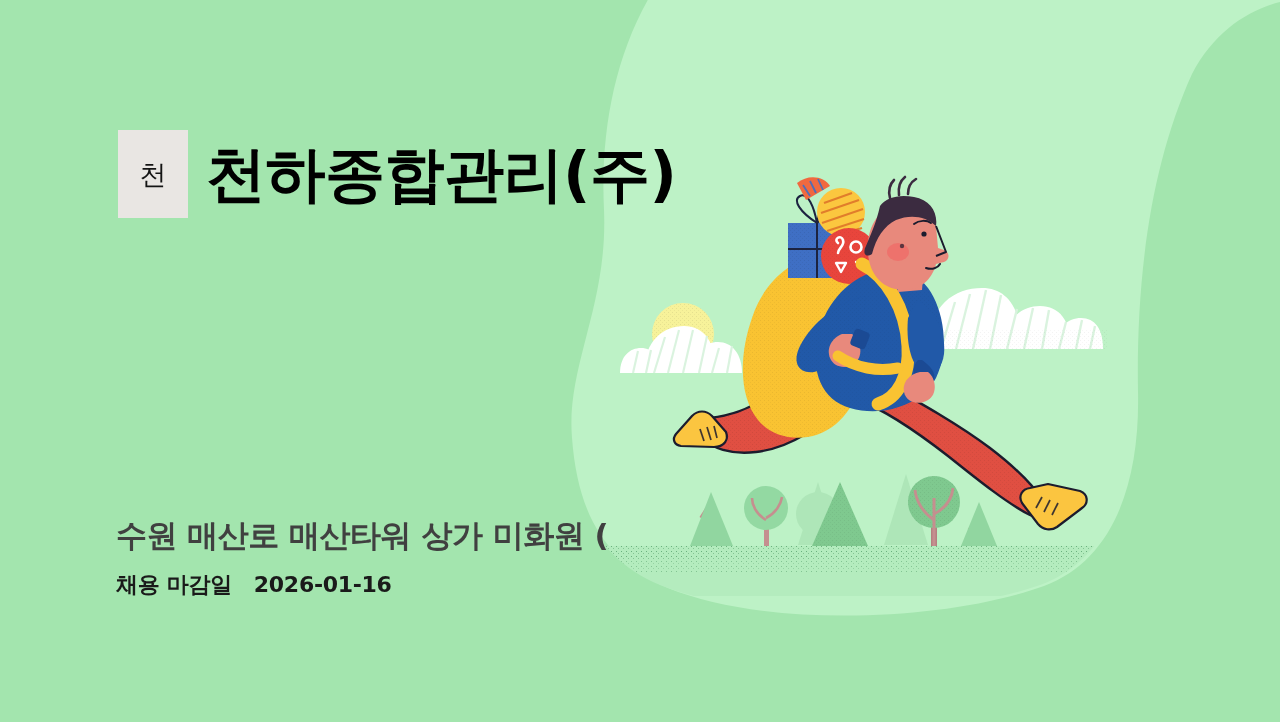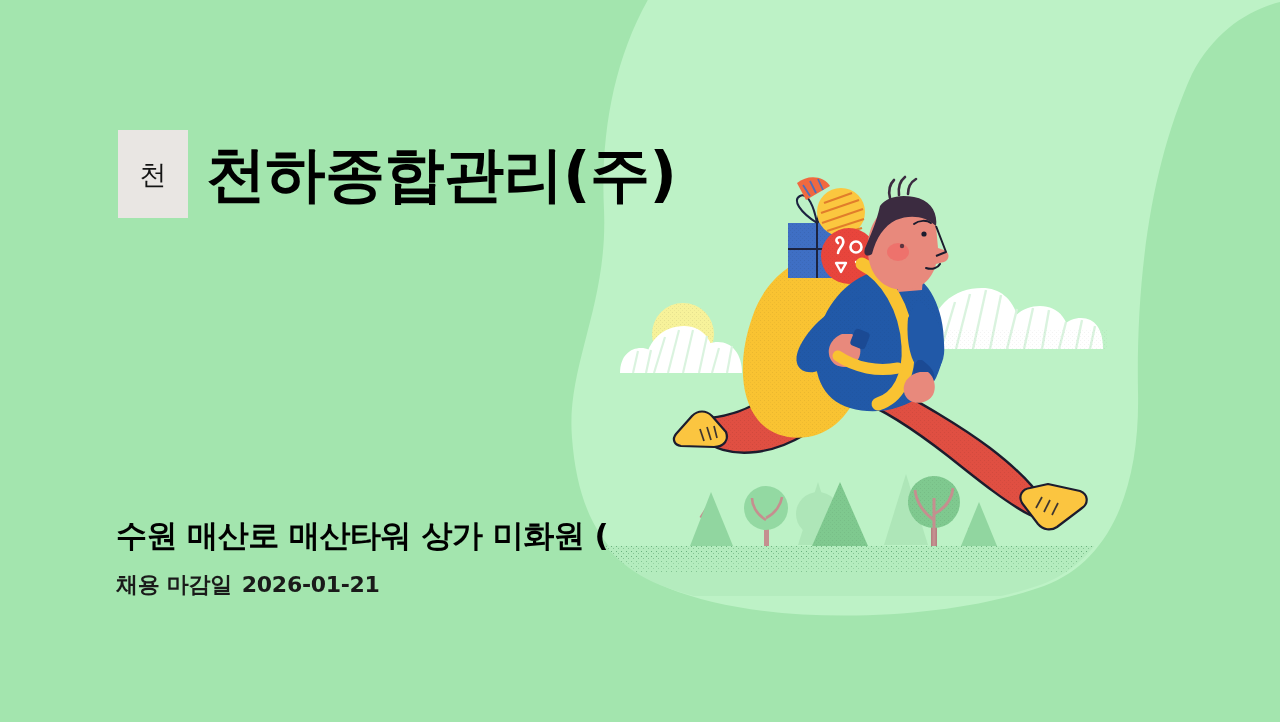--- a/index.html
+++ b/index.html
@@ -72,36 +72,36 @@
   #footer-block {
     position: absolute;
     left: 116px;
     top: 516px;
     width: 1000px;
   }
 
   #job-title {
     font-size: 31px;
     font-weight: 700;
-    color: #000000;
+    color: #404040;
     line-height: 1.25;
     white-space: nowrap;
     letter-spacing: -0.5px;
   }
 
   #deadline-row {
     margin-top: 17px;
     font-size: 22px;
     font-weight: 700;
     color: #1a1a1a;
     line-height: 1.2;
     white-space: nowrap;
     letter-spacing: -0.3px;
   }
-  #deadline-row .dl-label { margin-right: 10px; }
+  #deadline-row .dl-label { margin-right: 22px; }
 </style>
 </head>
 <body>
 
 <div id="card">
 
   <svg id="art" viewBox="0 0 1280 722" width="1280" height="722" xmlns="http://www.w3.org/2000/svg">
 
     <defs>
 
@@ -465,17 +465,17 @@
   <div id="header-row">
     <div id="logo-badge">
       <span class="glyph">천</span>
     </div>
     <div id="company-name">천하종합관리(주)</div>
   </div>
 
   <div id="footer-block">
     <div id="job-title">수원 매산로 매산타워 상가 미화원 (</div>
     <div id="deadline-row">
-      <span class="dl-label">채용 마감일</span><span class="dl-date">2026-01-21</span>
+      <span class="dl-label">채용 마감일</span><span class="dl-date">2026-01-16</span>
     </div>
   </div>
 
 </div>
 
 </body></html>

